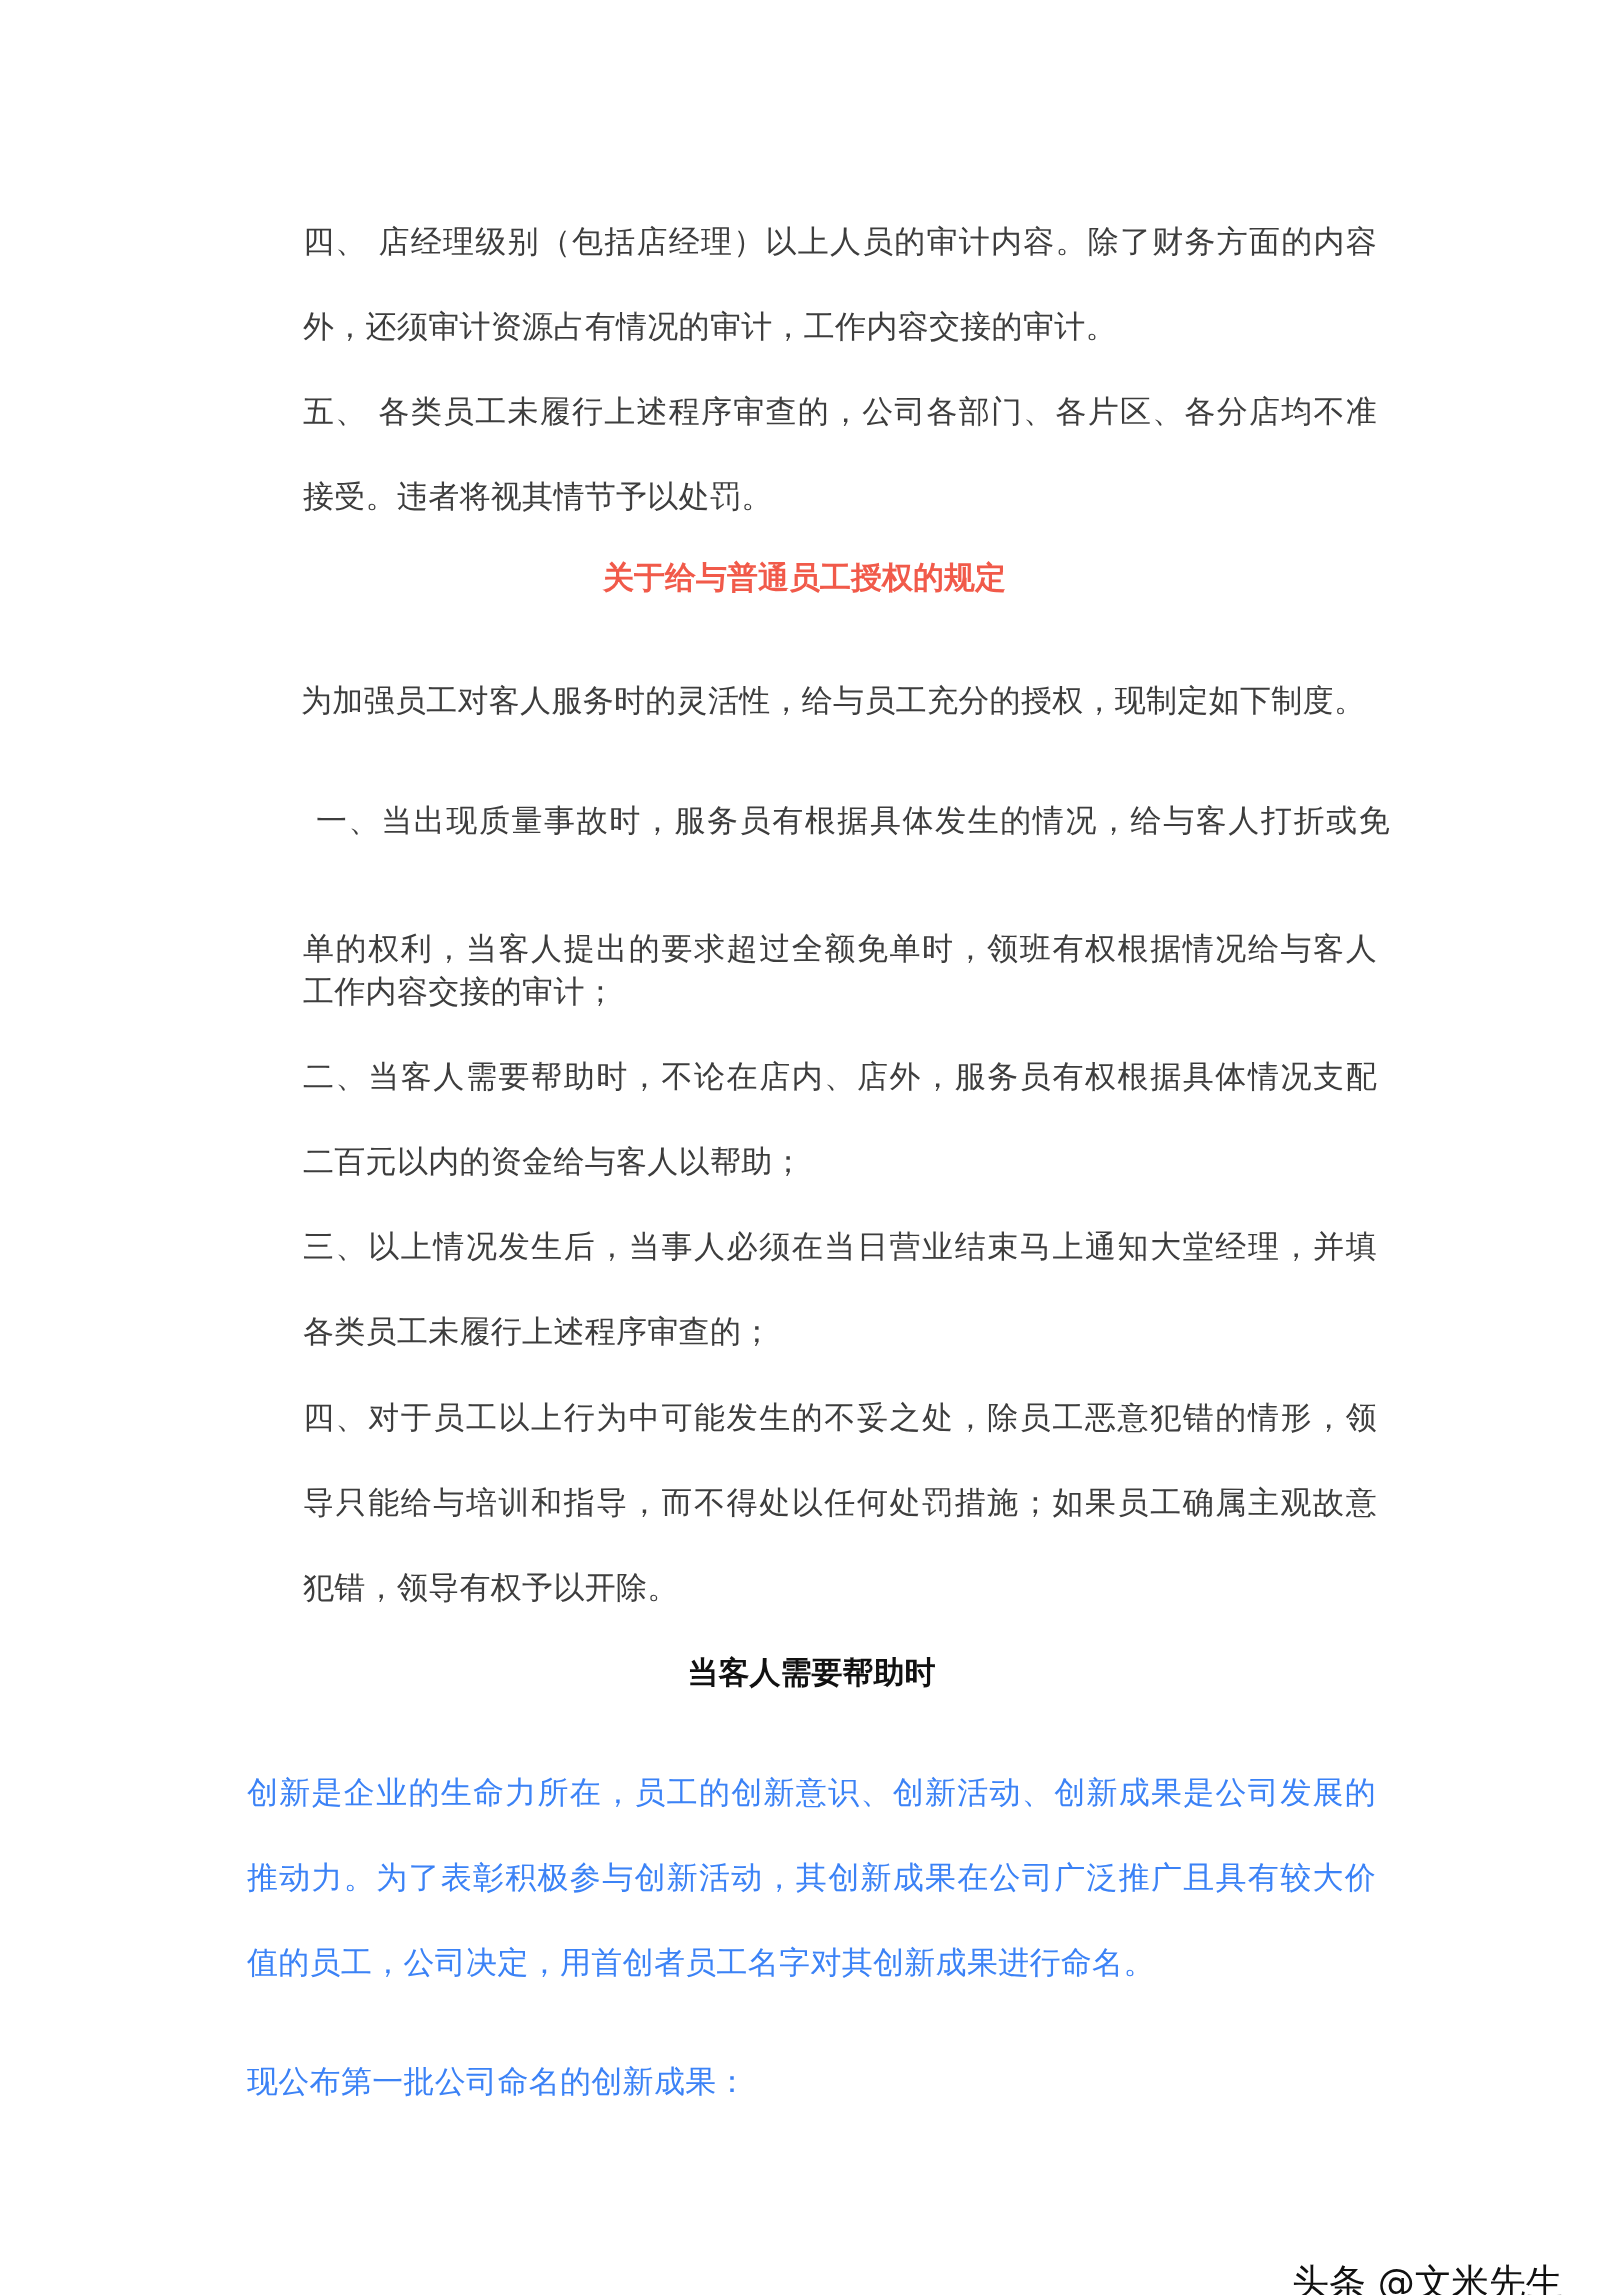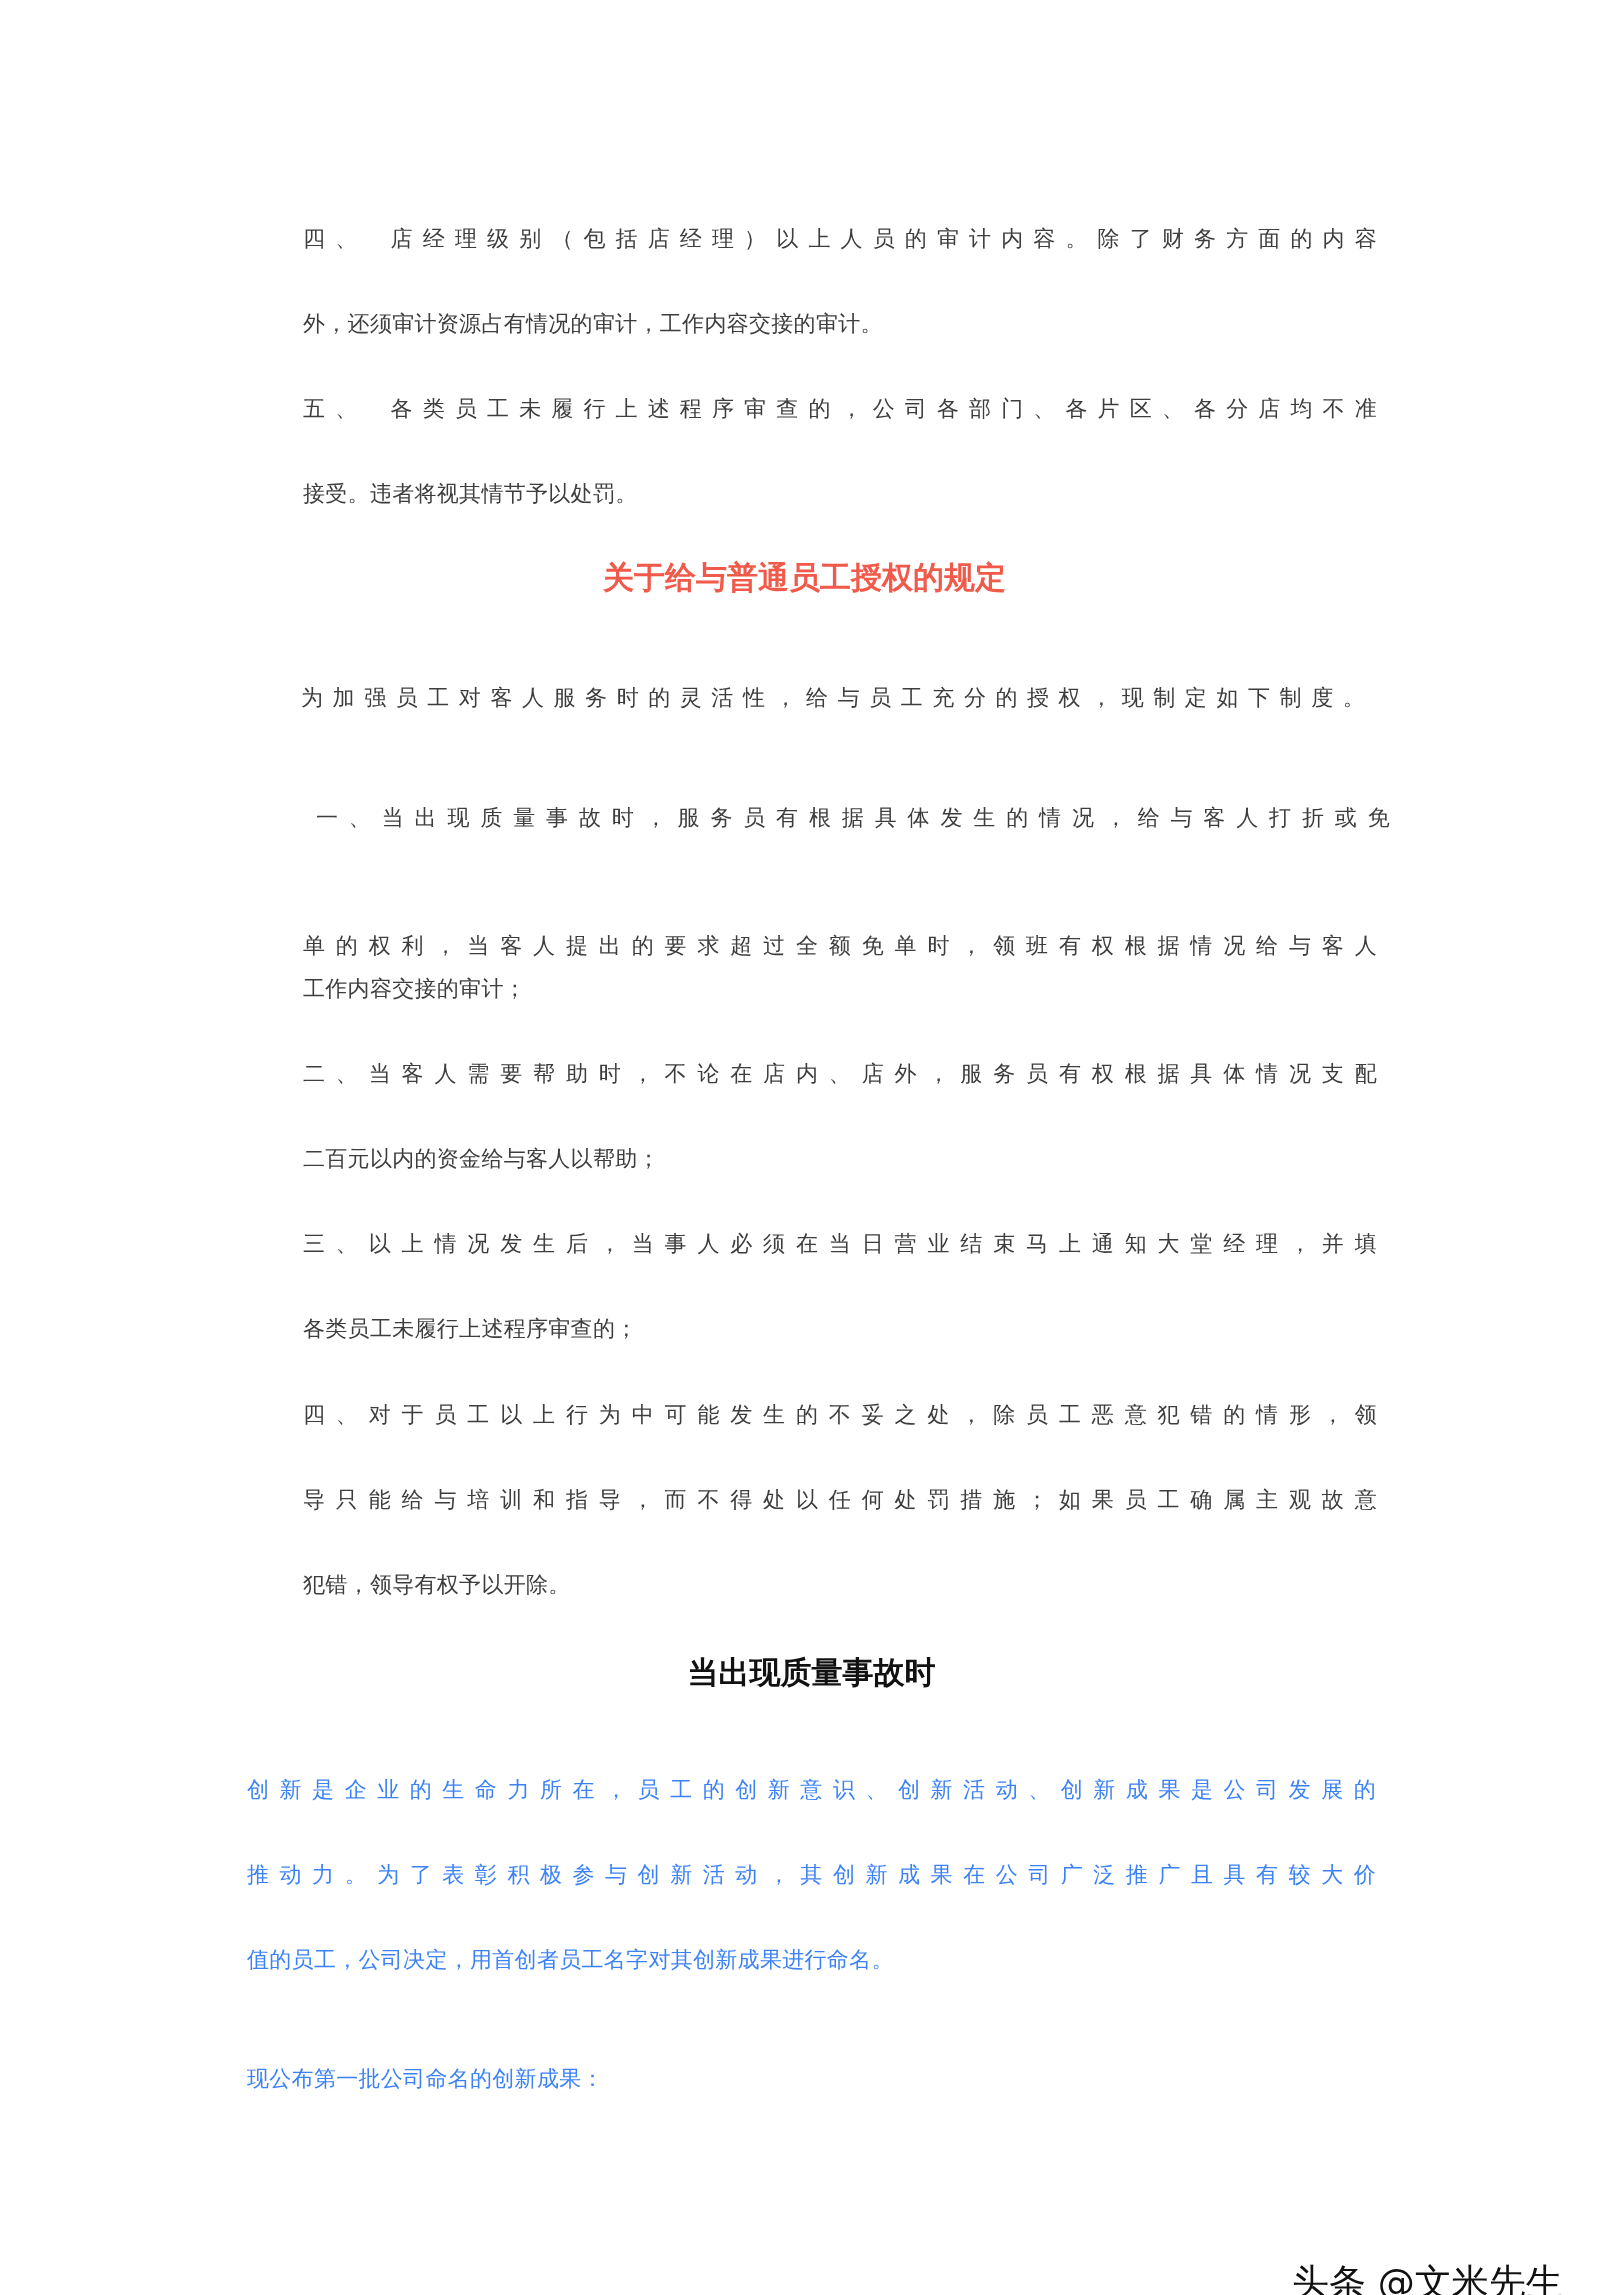--- a/index.html
+++ b/index.html
@@ -1,18 +1,18 @@
 <!DOCTYPE html>
 <html style="font-size:11px"><head>
 <meta charset="utf-8">
 <style>
   html, body { margin: 0; padding: 0; background: #ffffff; }
   body { width: 1623px; height: 2295px; position: relative; overflow: hidden;
          font-family: "DejaVu Sans", "Liberation Sans", sans-serif; }
-  .line { position: absolute; white-space: nowrap; font-size: 22px; line-height: 34px; color: #3d3d3d; letter-spacing: 0.3px; font-family: Liberation Mono, monospace; }
+  .line { position: absolute; white-space: nowrap; font-size: 31px; line-height: 34px; color: #3d3d3d; letter-spacing: 0.3px; }
   .justify { width: 1074px; text-align: justify; text-align-last: justify; }
   .heading-red { position: absolute; left: 0; width: 1609px; text-align: center; color: #f15a4a; font-weight: bold; font-size: 31px; line-height: 34px; }
   .heading-black { position: absolute; left: 0; width: 1623px; text-align: center; color: #111111; font-weight: bold; font-size: 31px; line-height: 34px; }
   .black { color: #3b82f6; }
   .watermark { position: absolute; left: 1292px; top: 2262px; font-size: 37px; line-height: 41px; color: #111111; white-space: nowrap; text-shadow: 0 0 1.4px #fff; }
 </style>
 </head>
 <body>
 
 <div class="line justify" style="left:303px; top:224px;">四、 店经理级别（包括店经理）以上人员的审计内容。除了财务方面的内容</div>
@@ -30,20 +30,20 @@
 <div class="line justify" style="left:303px; top:1059px;">二、当客人需要帮助时，不论在店内、店外，服务员有权根据具体情况支配</div>
 <div class="line" style="left:303px; top:1144px;">二百元以内的资金给与客人以帮助；</div>
 
 <div class="line justify" style="left:303px; top:1229px;">三、以上情况发生后，当事人必须在当日营业结束马上通知大堂经理，并填</div>
 <div class="line" style="left:303px; top:1314px;">各类员工未履行上述程序审查的；</div>
 
 <div class="line justify" style="left:303px; top:1400px;">四、对于员工以上行为中可能发生的不妥之处，除员工恶意犯错的情形，领</div>
 <div class="line justify" style="left:303px; top:1485px;">导只能给与培训和指导，而不得处以任何处罚措施；如果员工确属主观故意</div>
 <div class="line" style="left:303px; top:1570px;">犯错，领导有权予以开除。</div>
 
-<div class="heading-black" style="top:1655px;">当出现质量事故时</div>
+<div class="heading-black" style="top:1655px;">当客人需要帮助时</div>
 <div class="line black" style="left:247px; top:1775px; width:1129px; text-align:justify; text-align-last:justify;">创新是企业的生命力所在，员工的创新意识、创新活动、创新成果是公司发展的</div>
 <div class="line black" style="left:247px; top:1860px; width:1129px; text-align:justify; text-align-last:justify;">推动力。为了表彰积极参与创新活动，其创新成果在公司广泛推广且具有较大价</div>
 <div class="line black" style="left:247px; top:1945px;">值的员工，公司决定，用首创者员工名字对其创新成果进行命名。</div>
 <div class="line black" style="left:247px; top:2064px;">现公布第一批公司命名的创新成果：</div>
 
 <div class="watermark">头条 @文米先生</div>
 
 
 </body></html>

